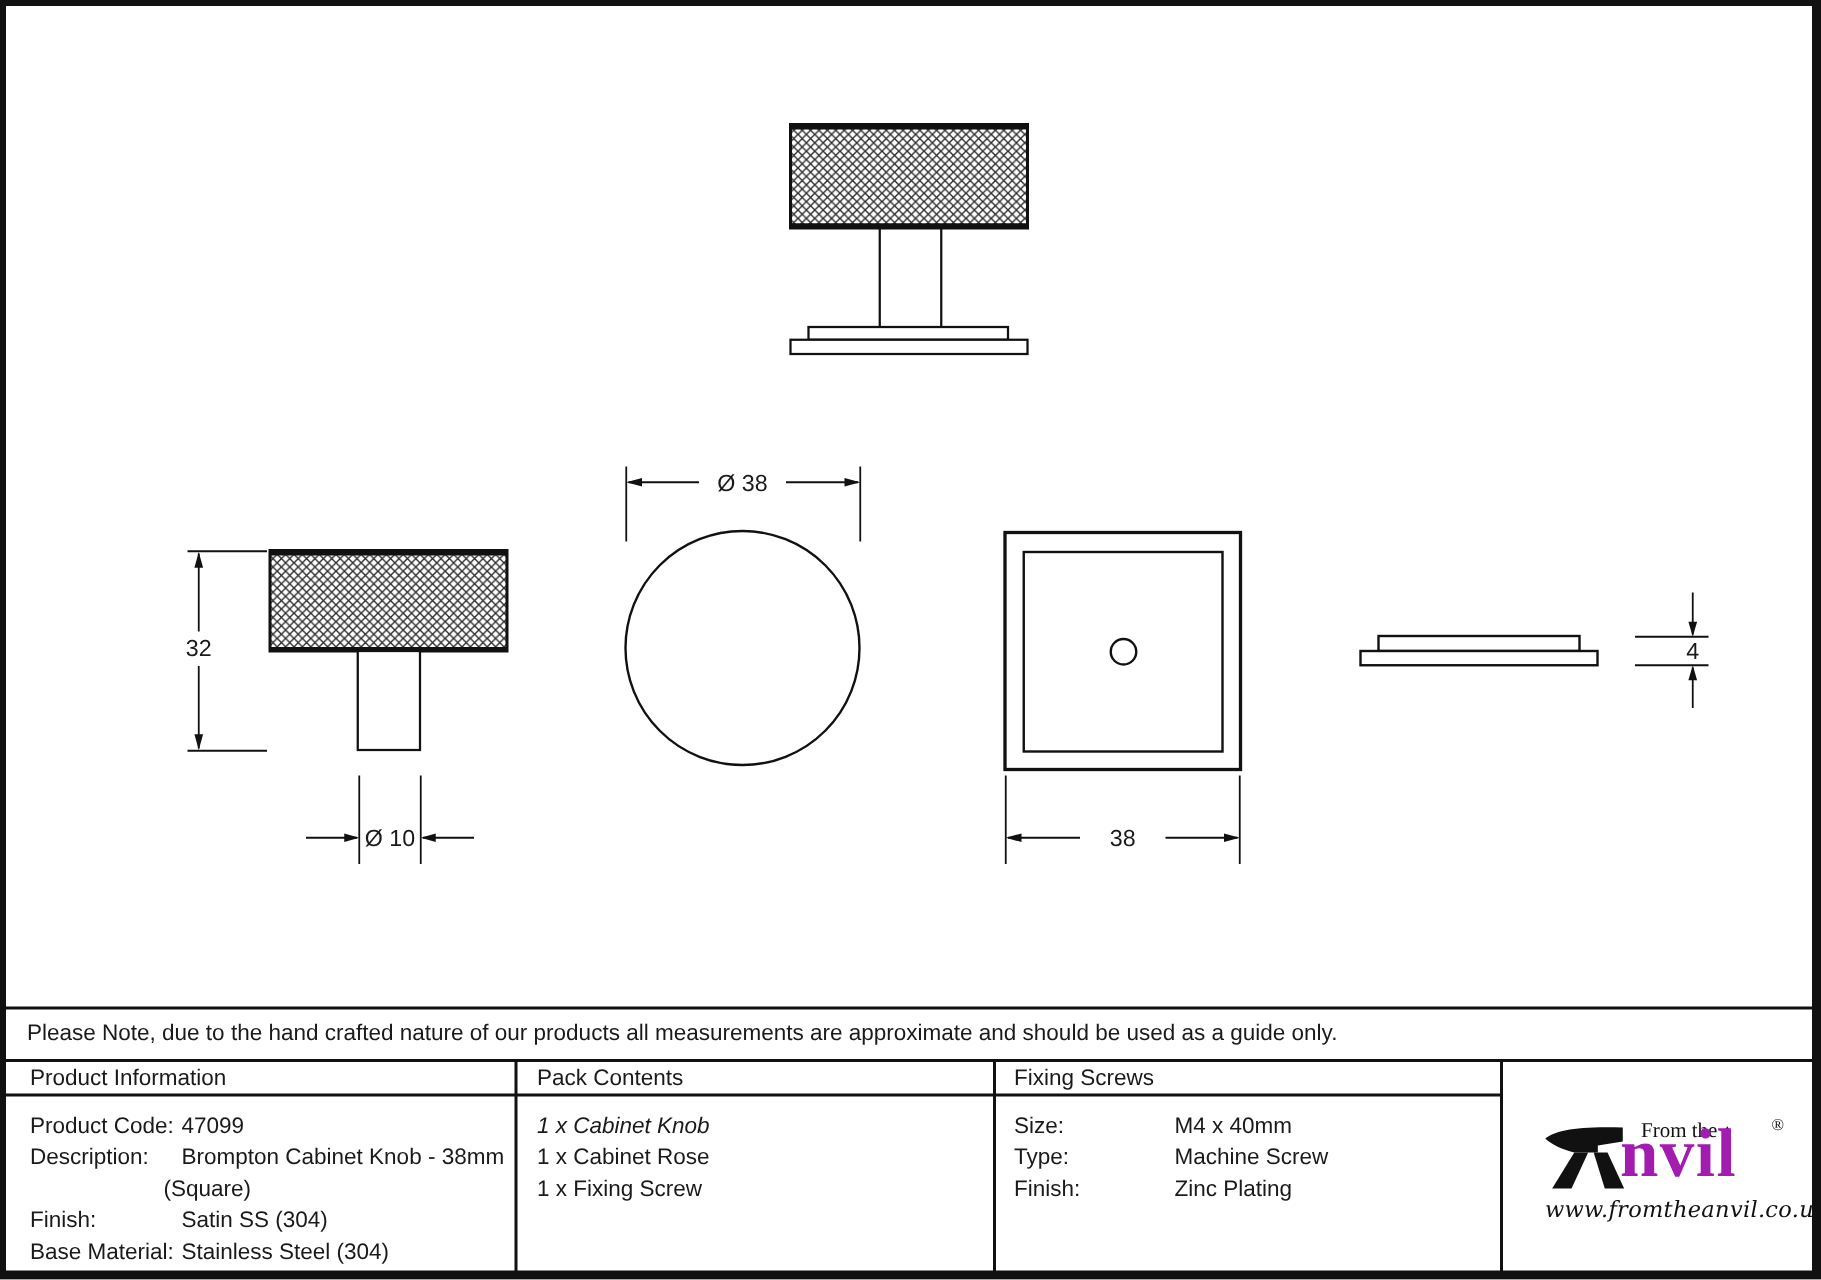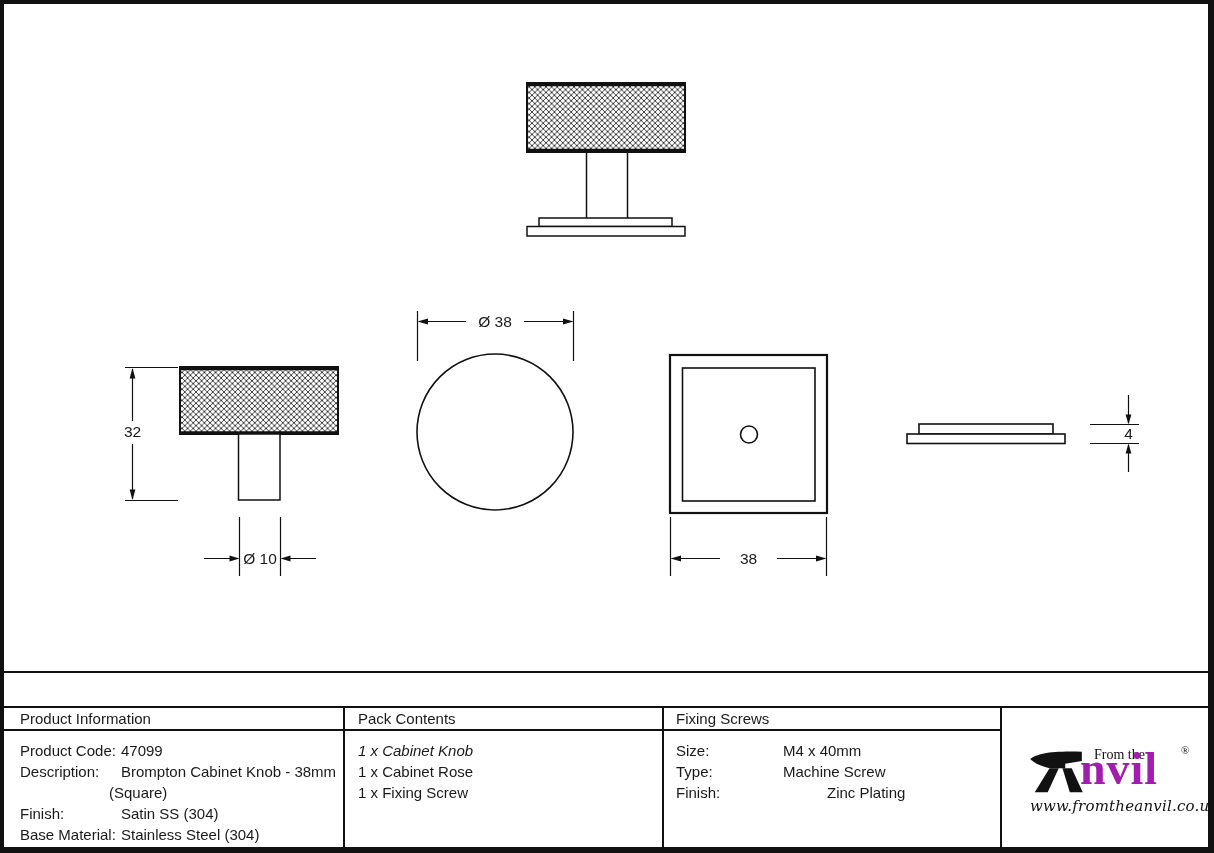--- a/index.html
+++ b/index.html
@@ -113,20 +113,21 @@
       <line x1="1090" y1="443.5" x2="1139" y2="443.5"></line>
       <line x1="1128.5" y1="395" x2="1128.5" y2="423"></line>
       <line x1="1128.5" y1="472" x2="1128.5" y2="445"></line>
       <polygon points="1128.5,424.5 1125.6,414.5 1131.4,414.5" fill="#111" stroke="none"></polygon>
       <polygon points="1128.5,443.5 1125.6,453.5 1131.4,453.5" fill="#111" stroke="none"></polygon>
       <text class="dimtxt" x="1128.5" y="439" text-anchor="middle" stroke="none">4</text>
     </g>
   </svg>
 
   <div class="hline" style="left:0;top:671px;width:1214px;height:2px;"></div>
+  <div class="note">Please Note, due to the hand crafted nature of our products all measurements are approximate and should be used as a guide only.</div>
   <div class="hline" style="left:0;top:706px;width:1214px;height:2px;"></div>
 
   <div class="hline" style="left:0;top:729px;width:1001px;height:2px;"></div>
   <div class="vline" style="left:343px;top:706px;width:2px;height:142px;"></div>
   <div class="vline" style="left:662px;top:706px;width:2px;height:142px;"></div>
   <div class="vline" style="left:1000px;top:706px;width:2px;height:142px;"></div>
 
   <div class="hdr" style="left:20px;top:708px;">Product Information</div>
   <div class="hdr" style="left:358px;top:708px;">Pack Contents</div>
   <div class="hdr" style="left:676px;top:708px;">Fixing Screws</div>
@@ -143,21 +144,21 @@
 
   <div class="tline" style="left:358px;top:741px;font-style:italic;">1 x Cabinet Knob</div>
   <div class="tline" style="left:358px;top:762px;text-align:right;">1 x Cabinet Rose</div>
   <div class="tline" style="left:358px;top:783px;">1 x Fixing Screw</div>
 
   <div class="tline" style="left:676px;top:741px;">Size:</div>
   <div class="tline" style="left:783px;top:741px;">M4 x 40mm</div>
   <div class="tline" style="left:676px;top:762px;">Type:</div>
   <div class="tline" style="left:783px;top:762px;">Machine Screw</div>
   <div class="tline" style="left:676px;top:783px;">Finish:</div>
-  <div class="tline" style="left:783px;top:783px;margin-left:44px;">Zinc Plating</div>
+  <div class="tline" style="left:783px;top:783px;">Zinc Plating</div>
 
   <div class="logo">
     <svg class="mark" viewBox="0 0 60 52">
       <path d="M2 12 C10 6 24 3 58 4 L58 14 L40 17 L40 22 L23 22 C14 20 6 16 2 12 Z" fill="#111"></path>
       <polygon points="23,22 33,22 21,48 7,48" fill="#111"></polygon>
       <polygon points="37,22 47,22 59,48 45,48" fill="#111"></polygon>
     </svg>
     <span class="fromthe"><span>From the</span>&nbsp;<span class="diamond">♦</span></span>
     <span class="nvil">nvil</span>
     <span class="reg">®</span>

